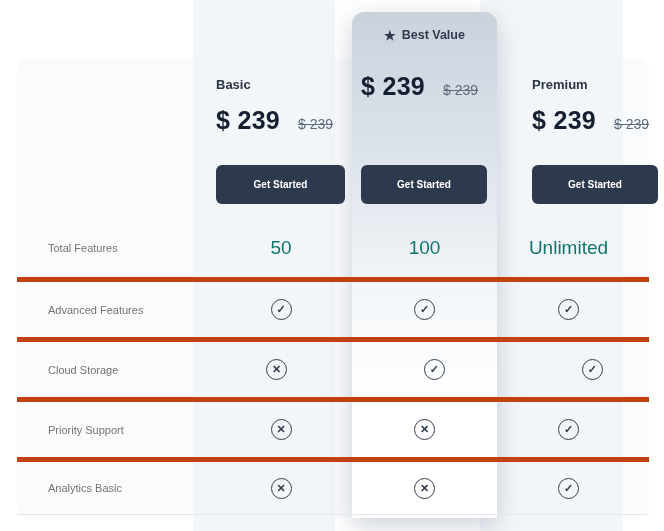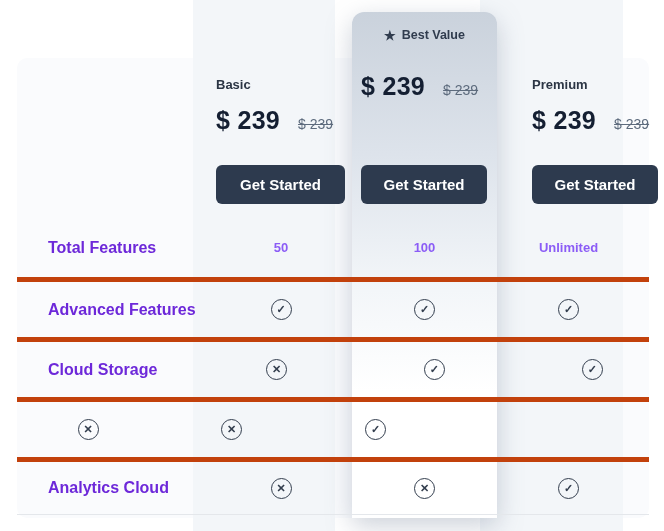--- a/index.html
+++ b/index.html
@@ -36,48 +36,48 @@
   .tier-header.basic    { left:216px; width:129px; }
   .tier-header.standard { left:361px; width:126px; }
   .tier-header.premium  { left:532px; width:126px; }
   .tier-name { margin-top:19px; font-size:13px; font-weight:700; color:#2b3544; }
   .price-line { margin-top:14px; display:flex; align-items:baseline; gap:18px; }
   .price { font-size:25px; font-weight:800; color:#141f32; letter-spacing:0.3px; }
   .orig  { font-size:14px; font-weight:500; color:#5d6b7d; text-decoration:line-through; }
   .cta {
     position:absolute; top:107px; left:0; width:100%; height:39px;
     background:#2d3a4e; color:#ffffff; border:none; border-radius:6px;
-    font-family:"Liberation Sans", sans-serif; font-size:15px; font-weight:600;
+    font-family:"Liberation Sans", sans-serif; font-size:10px; font-weight:600;
     display:flex; align-items:center; justify-content:center; cursor:pointer;
   }
 
   
   .frow {
     position:absolute; left:17px; width:632px; display:flex; align-items:center;
     z-index:3; box-sizing:border-box;
   }
   .frow.bordered { border-top:5px solid #c2410c; }
   .r0 { top:218px; height:59px; }
   .r1 { top:277px; height:60px; }
   .r2 { top:337px; height:60px;gap:44px; }
   .r3 { top:397px; height:60px; }
   .r4 { top:457px; height:57px; }
   .bottom-line {
     position:absolute; left:17px; top:514px; width:632px; height:0;
     border-top:1px solid #e4e7eb; z-index:3;
   }
   .flabel {
     width:193px; padding-left:31px; box-sizing:border-box;
-    font-size:16px; font-weight:700; color:#6d28d9;
+    font-size:11px; font-weight:400; color:#737373;
   }
   .fcell { display:flex; align-items:center; justify-content:center; }
   .fcell.c1 { width:142px; }
   .fcell.c2 { width:145px;align-items:center; }
   .fcell.c3 { width:143px; }
-  .value { font-size:13px; font-weight:700; color:#8b5cf6; }
+  .value { font-size:19px; font-weight:400; color:#0f766e; }
   .icon-circle {
     width:21px; height:21px; border:1.5px solid #333e4e; border-radius:50%;
     display:flex; align-items:center; justify-content:center;
     font-size:11px; font-weight:700; color:#333e4e; box-sizing:border-box;
   }
 </style>
 </head>
 <body>
 
 <div class="stage">
@@ -152,33 +152,34 @@
       </div>
     <div class="fcell c2">
         <span class="icon-circle">✓</span>
       </div>
     <div class="fcell c3">
         <span class="icon-circle">✓</span>
       </div>
   </div>
 
   <div class="frow r3 bordered">
+    <div class="flabel">Priority Support</div>
     <div class="fcell c1">
         <span class="icon-circle">✕</span>
       </div>
     <div class="fcell c2">
         <span class="icon-circle">✕</span>
       </div>
     <div class="fcell c3">
         <span class="icon-circle">✓</span>
       </div>
   </div>
 
   <div class="frow r4 bordered">
-    <div class="flabel">Analytics Cloud</div>
+    <div class="flabel">Analytics Basic</div>
     <div class="fcell c1">
         <span class="icon-circle">✕</span>
       </div>
     <div class="fcell c2">
         <span class="icon-circle">✕</span>
       </div>
     <div class="fcell c3">
         <span class="icon-circle">✓</span>
       </div>
   </div>

